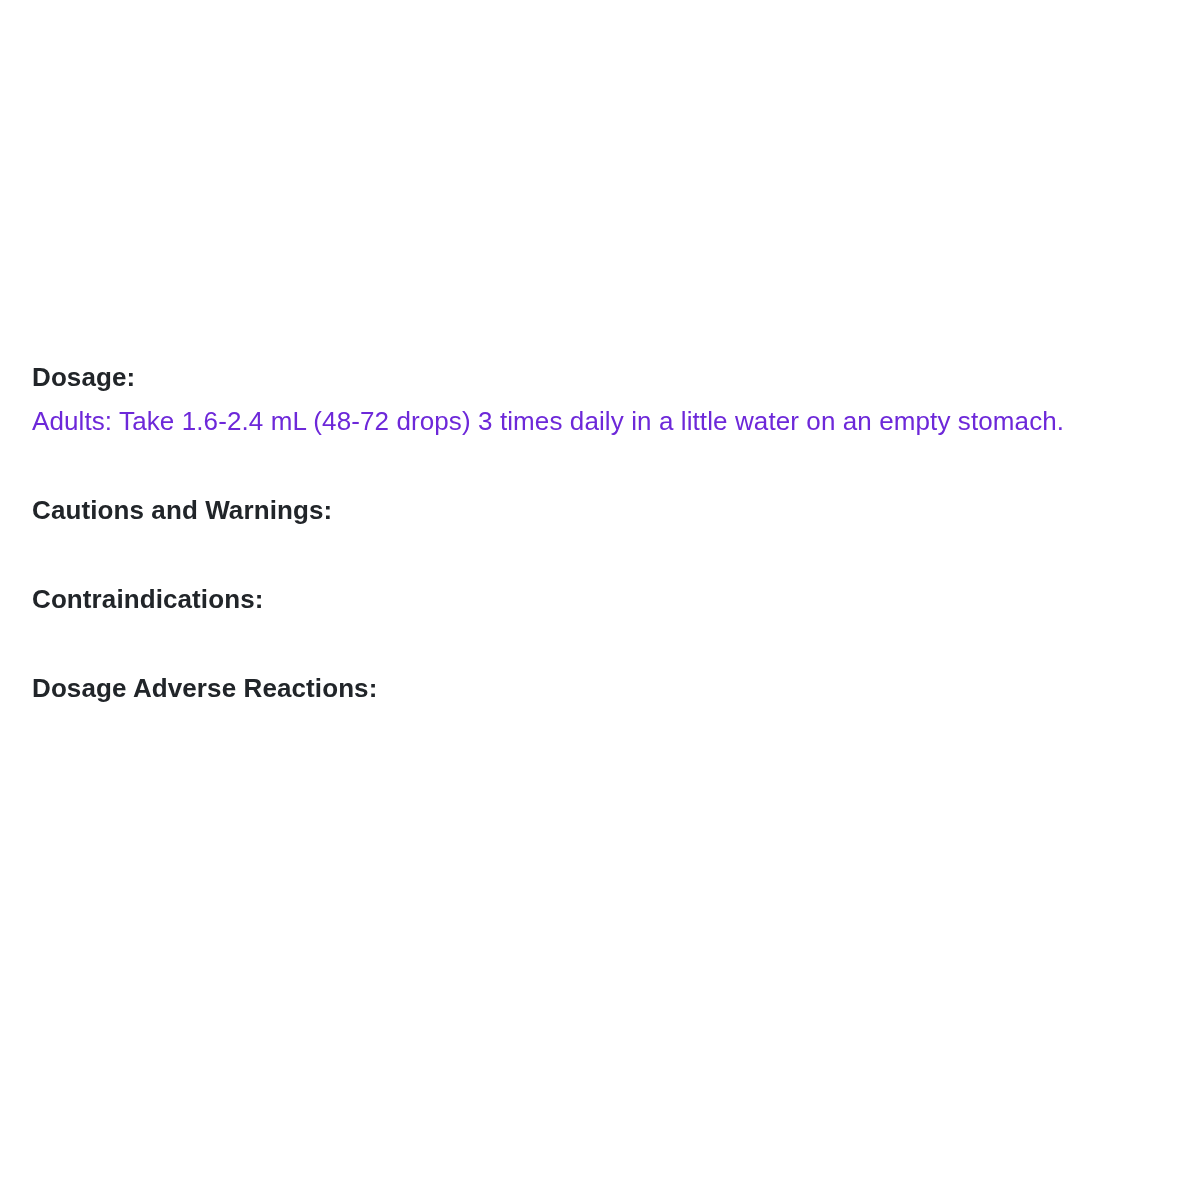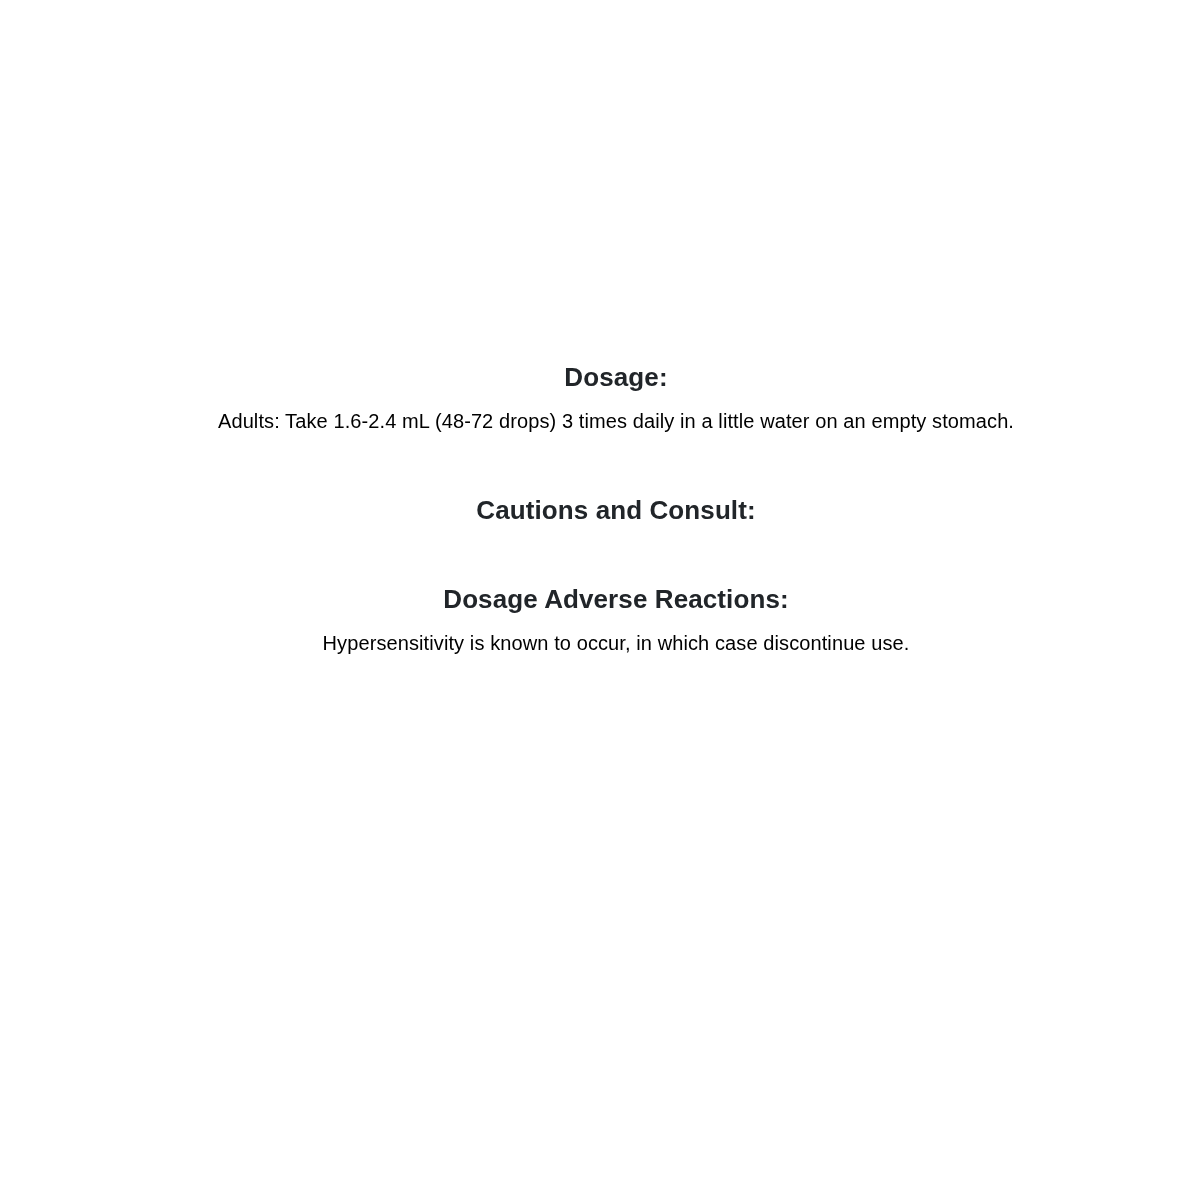--- a/index.html
+++ b/index.html
@@ -12,53 +12,52 @@
   }
   .page {
     width: 1200px;
     height: 1200px;
     background: #ffffff;
     padding: 360px 0 0 32px;
   }
   .section {
     margin-bottom: 55px;
     white-space: nowrap;
-    text-align: center;
   }
   .section-heading {
     font-size: 26px;
     font-weight: 700;
     color: #212529;
     line-height: 34px;
     margin-bottom: 10px;
     letter-spacing: 0.1px;
   }
   .section-body {
-    font-size: 20px;
+    font-size: 26px;
     font-weight: 400;
-    color: #000000;
+    color: #6d28d9;
     line-height: 34px;
     letter-spacing: 0.1px;
   }
 </style>
 </head>
 <body>
 
 <div class="page">
 
   <div class="section">
     <div class="section-heading">Dosage:</div>
     <div class="section-body">Adults: Take 1.6-2.4 mL (48-72 drops) 3 times daily in a little water on an empty stomach.</div>
   </div>
 
   <div class="section">
-    <div class="section-heading">Cautions and Consult:</div>
+    <div class="section-heading">Cautions and Warnings:</div>
   </div>
 
   <div class="section">
+    <div class="section-heading">Contraindications:</div>
   </div>
 
   <div class="section">
     <div class="section-heading">Dosage Adverse Reactions:</div>
-    <div class="section-body">Hypersensitivity is known to occur, in which case discontinue use.</div>
   </div>
 
 </div>
 
 </body></html>

